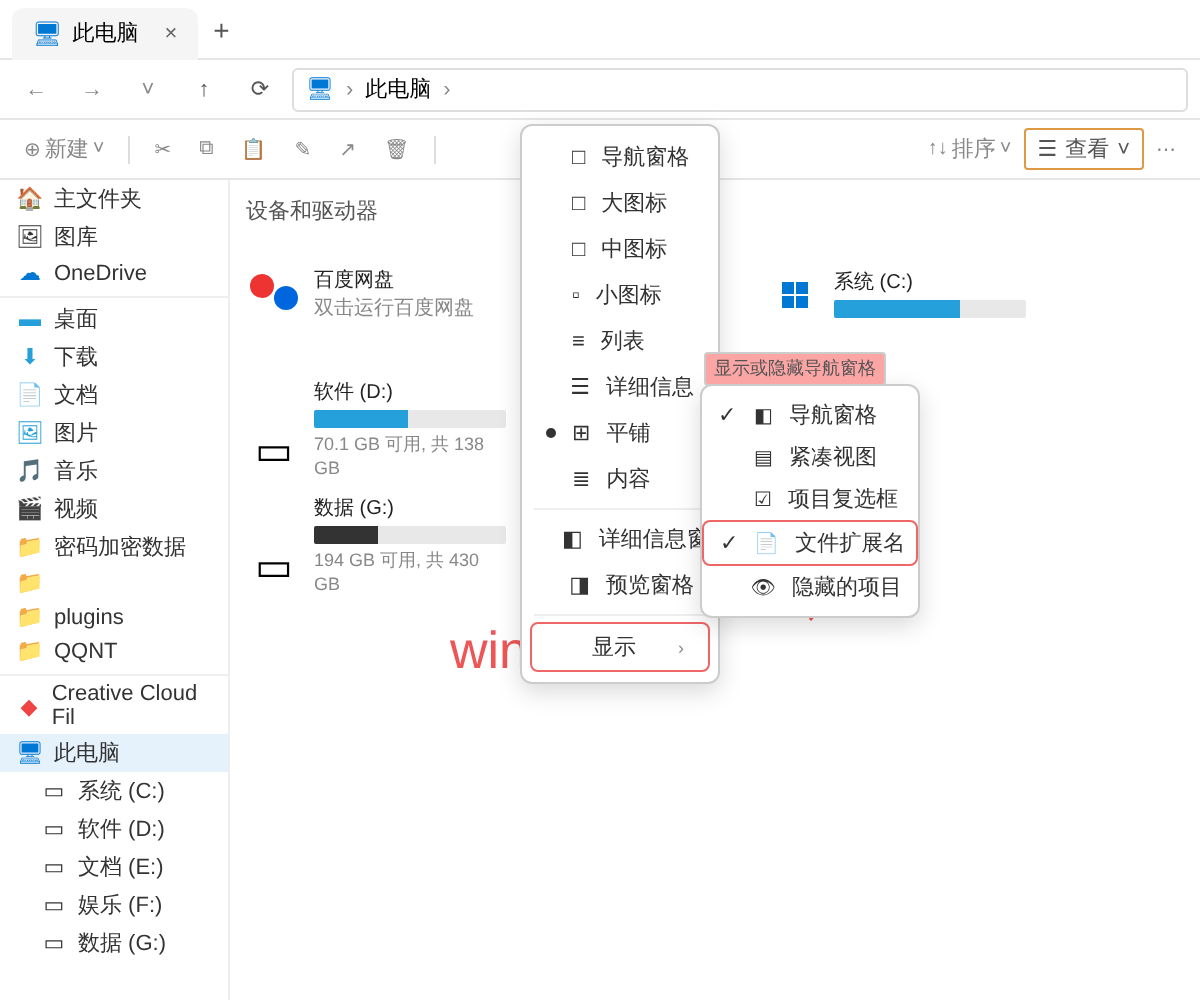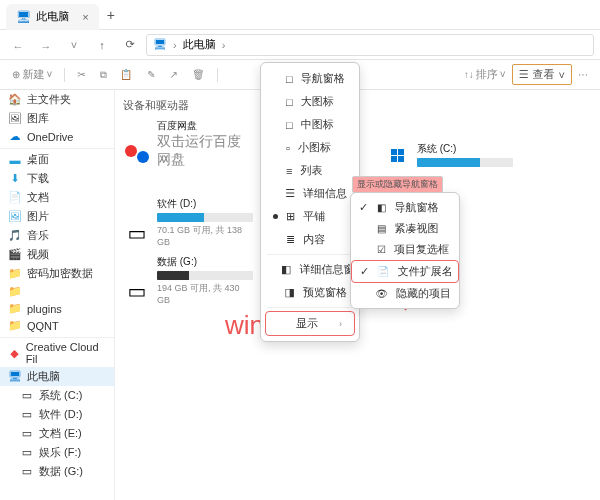--- a/index.html
+++ b/index.html
@@ -23,27 +23,27 @@
 .view-btn{display:flex;align-items:center;gap:4px;padding:2px 6px;color:#555}
 .highlight-box{border:1px solid #d94;border-radius:2px}
 .main{display:flex;height:calc(100% - 90px)}
 .sidebar{width:115px;border-right:1px solid #eee;overflow-y:auto;font-size:10px}
 .side-item{display:flex;align-items:center;gap:5px;padding:2px 8px;cursor:pointer;color:#333}
 .side-item.indent{padding-left:20px}
 .side-item .ico{width:14px;text-align:center;font-size:11px}
 .side-item.sep{border-top:1px solid #eee;margin-top:3px;padding-top:3px}
 .side-item.sel{background:#e5f1fb}
 .content{flex:1;padding:8px;position:relative}
-.section-title{color:#555;font-size:11px;margin-bottom:6px}
+.section-title{color:#555;font-size:11px;margin-bottom:20px}
 .drives-row{display:flex;gap:20px;flex-wrap:wrap}
 .drive{width:130px;display:flex;gap:6px;align-items:flex-end;margin-bottom:8px}
 .drive-ico{width:28px;height:28px;display:flex;align-items:center;justify-content:center;font-size:20px}
 .drive-body{flex:1}
 .drive-name{font-size:10px;color:#222}
-.drive-sub{font-size:14px;color:#888}
+.drive-sub{font-size:10px;color:#888}
 .bar{height:9px;background:#e8e8e8;border-radius:1px;margin:2px 0;overflow:hidden}
 .bar-fill{height:100%;background:#26a0da}
 .bar-fill.dark{background:#333}
 .drive-stat{font-size:9px;color:#888}
 
 .ctx{position:absolute;background:#fff;border:1px solid #ccc;border-radius:6px;box-shadow:0 4px 12px rgba(0,0,0,.15);padding:4px 0;z-index:10}
 .ctx-item{display:flex;align-items:center;gap:8px;padding:4px 12px;font-size:11px;color:#333;cursor:pointer;white-space:nowrap}
 .ctx-item .dot{width:5px;height:5px;border-radius:50%;background:#333;visibility:hidden}
 .ctx-item.sel .dot{visibility:visible}
 .ctx-item .arrow{margin-left:auto;color:#888;font-size:9px}

